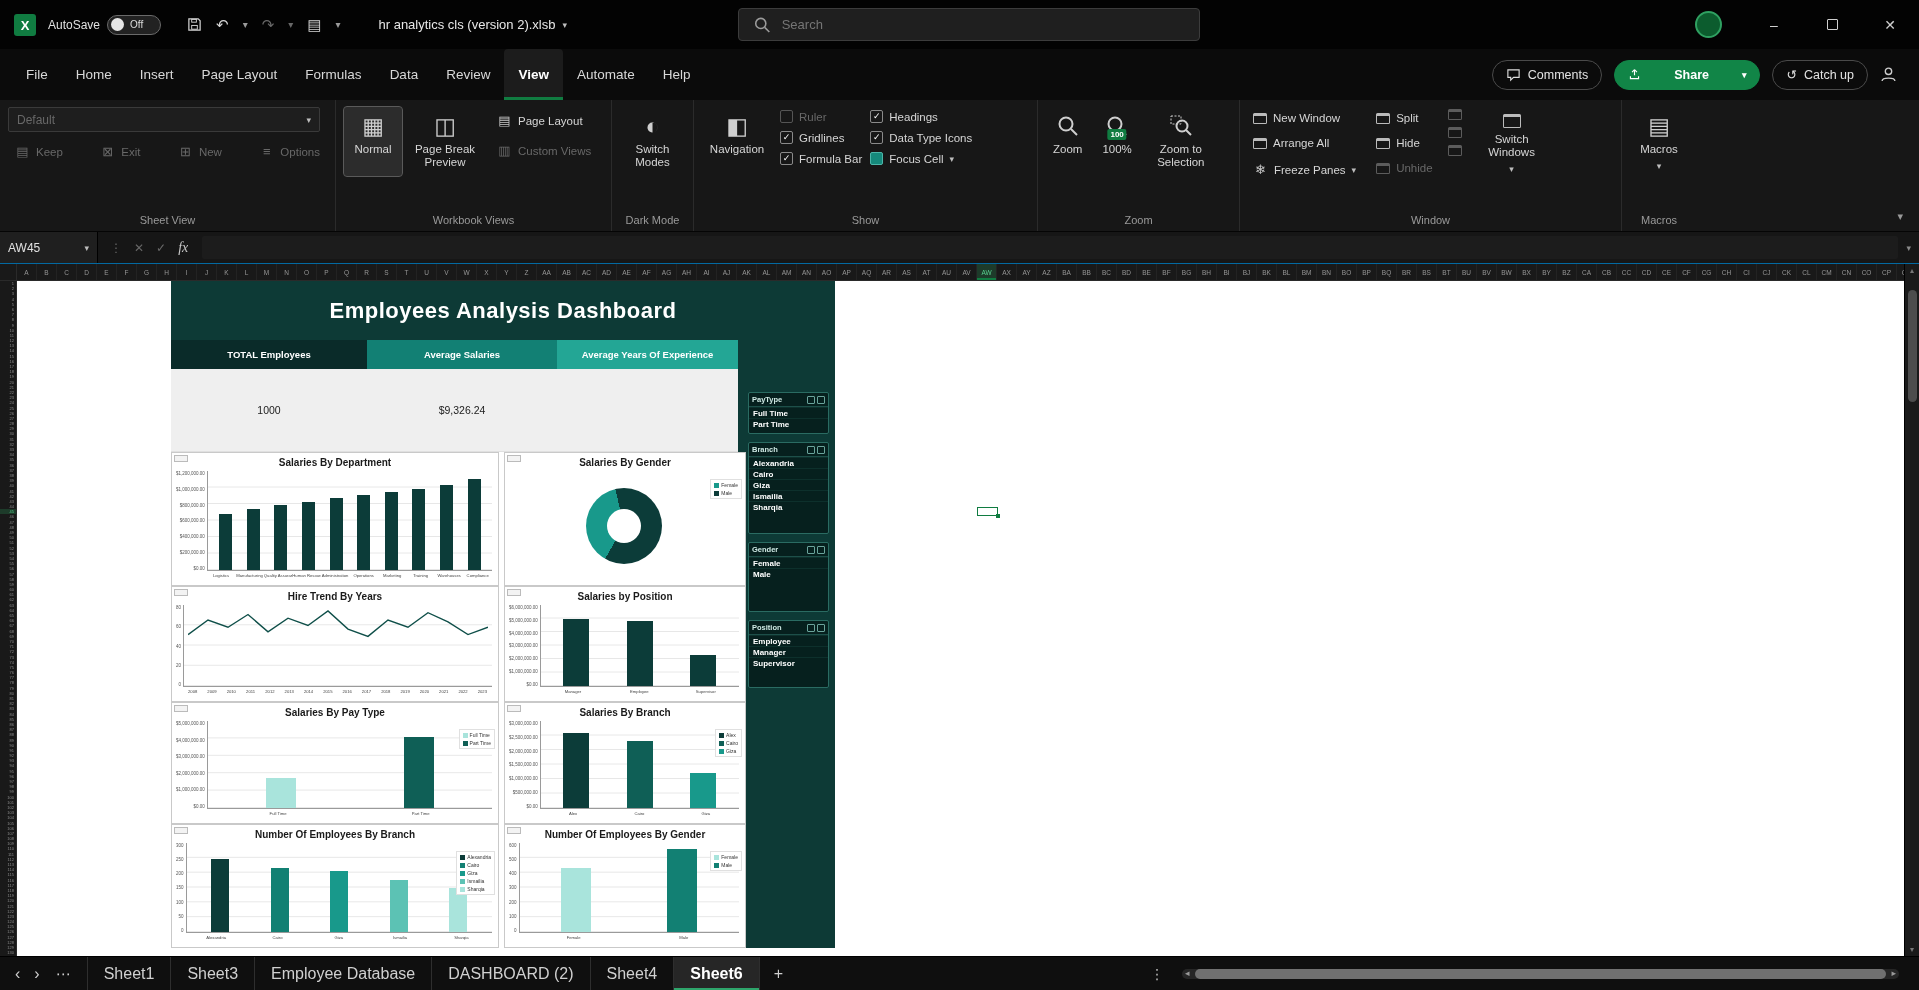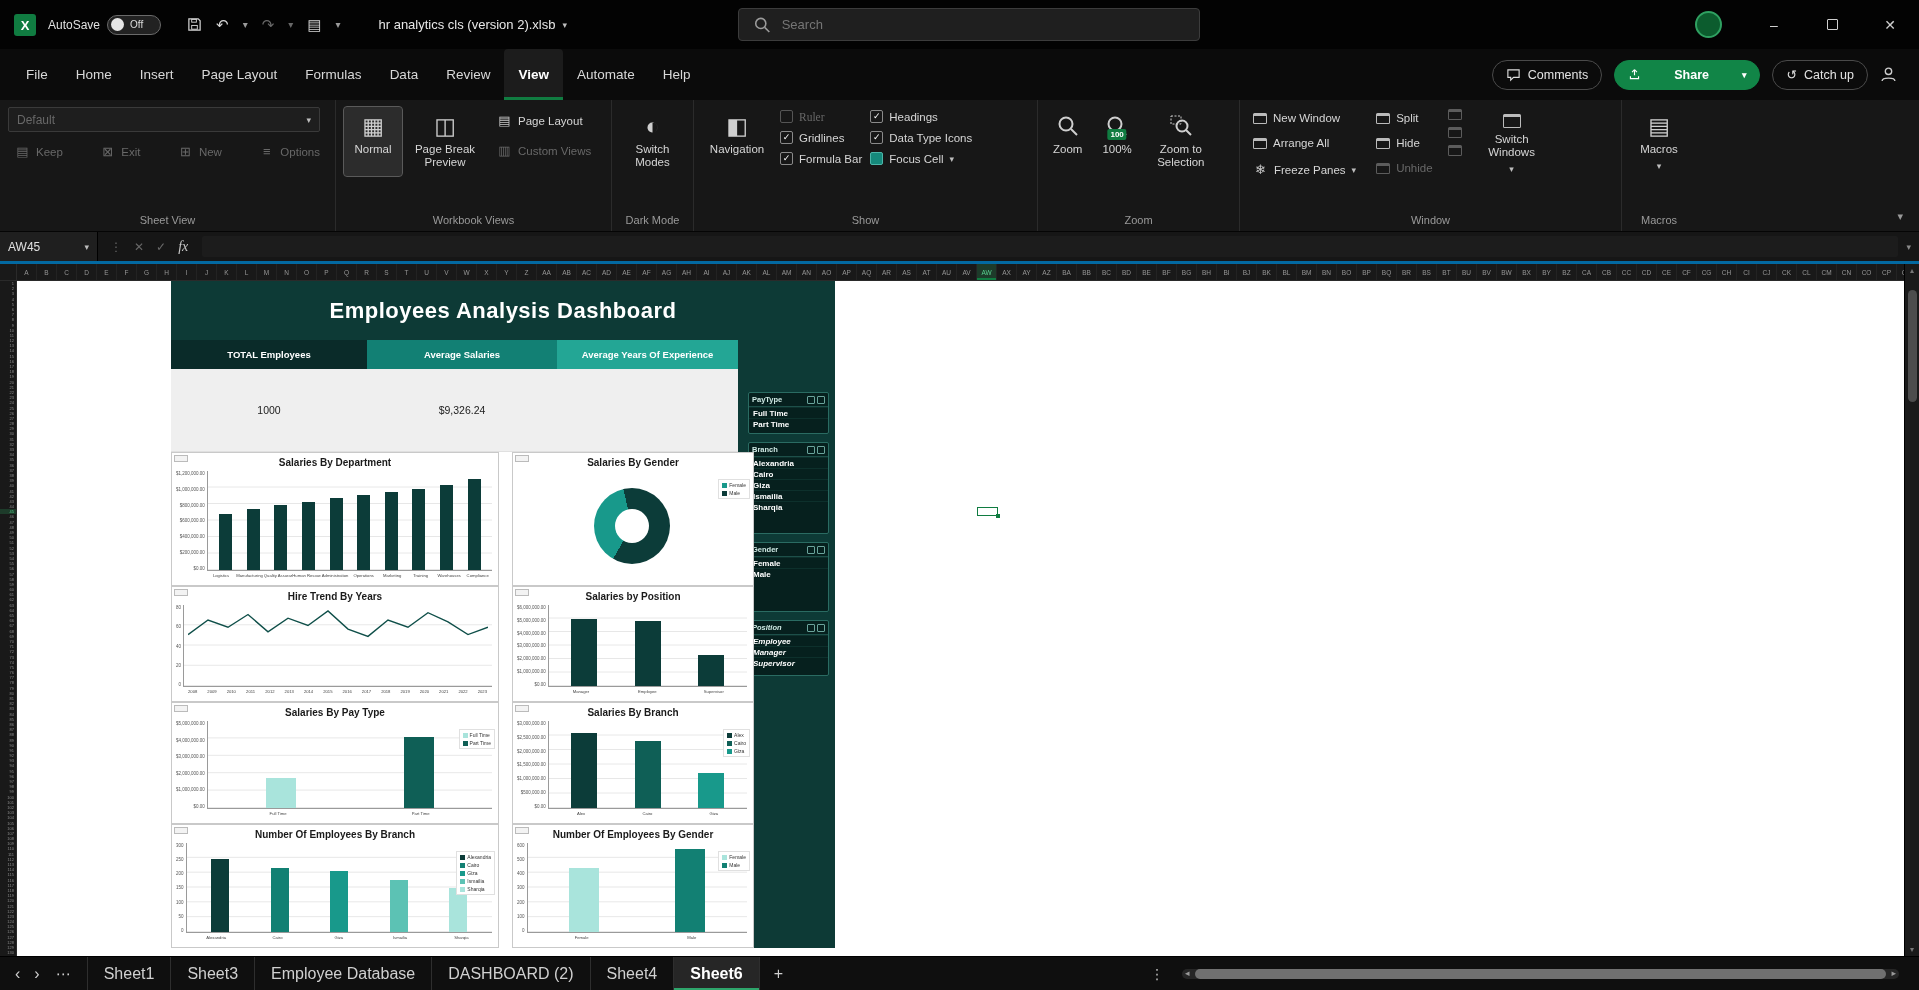--- a/index.html
+++ b/index.html
@@ -50,37 +50,37 @@
   .smbtn .sicon16 { font-size:13px; width:15px; text-align:center; color:#c9c9c9; }
   .chev9 { font-size:9px; color:#bdbdbd; }
   .sv-select { width:312px; height:25px; background:#1e1e1e; border:1px solid #3a3a3a; border-radius:2px; display:flex; align-items:center; padding:0 8px; font-size:12px; color:#6e6e6e; margin-bottom:9px; }
   .sv-select .sp { flex:1; }
   .sv-row { display:flex; justify-content:space-between; padding:0 2px; }
   .wv-wrap { display:flex; gap:2px; }
   .wv-small { display:flex; flex-direction:column; gap:9px; margin-left:4px; margin-top:3px; }
   .show-wrap { display:flex; gap:8px; }
   .cb-col { display:flex; flex-direction:column; gap:8px; margin-top:3px; }
   .cbrow { display:flex; align-items:center; gap:6px; font-size:11.5px; color:#d6d6d6; }
-  .cbrow.dim { color:#686868;font-family:Liberation Serif, serif; }
+  .cbrow.dim { color:#686868; }
   .cbox { width:13px; height:13px; border:1px solid #8a8a8a; border-radius:2px; font-size:9px; line-height:11px; text-align:center; color:#fff; }
   .cbrow.dim .cbox { border-color:#555; }
   .fc-icon { width:13px; height:13px; border-radius:2px; background:#15897b; border:1px solid #4db6a9; }
   .zoom-wrap { display:flex; gap:6px; }
   .mag { width:24px; height:24px; color:#cfcfcf; }
   .mag.small { width:20px; height:20px; }
   .badge100 { background:#107c41; color:#fff; font-size:8px; font-weight:700; padding:1px 3px; border-radius:2px; position:absolute; bottom:-2px; left:50%; transform:translateX(-50%); }
   .iconwrap { position:relative; }
   .win-wrap { display:flex; gap:10px; }
   .win-col { display:flex; flex-direction:column; gap:7px; margin-top:2px; }
   .wicon { width:14px; height:11px; border:1.5px solid #bbb; border-top-width:3.5px; border-radius:1.5px; flex:none; }
   .wicon.dim { border-color:#5c5c5c; }
   .ribbon-collapse { position:absolute; right:16px; bottom:8px; font-size:11px; color:#9a9a9a; }
 
   
-  .fbar { position:absolute; top:232px; left:0; right:0; height:32px; background:#161616; border-bottom:3px solid #0369a1; display:flex; align-items:stretch; }
+  .fbar { position:absolute; top:232px; left:0; right:0; height:32px; background:#161616; border-bottom:1px solid #0369a1; display:flex; align-items:stretch; }
   .namebox { width:98px; display:flex; align-items:center; padding:0 8px; background:#1f1f1f; border-right:1px solid #000; font-size:12px; color:#e0e0e0; }
   .namebox .sp { flex:1; }
   .fbtns { display:flex; align-items:center; gap:12px; padding:0 12px; font-size:12px; }
   .fx { font-family:"Liberation Serif", serif; font-style:italic; font-size:14px; color:#c8c8c8; }
   .finput { flex:1; background:#1c1c1c; margin:4px 8px 4px 2px; border-radius:2px; }
   .fexpand { display:flex; align-items:center; padding-right:8px; color:#8a8a8a; font-size:9px; }
 
   
   .corner { position:absolute; left:0; top:264px; width:17px; height:17px; background:#191919; border-right:1px solid #2a2a2a; border-bottom:1px solid #2a2a2a; z-index:5; }
   .colheads { position:absolute; left:17px; top:264px; width:1887px; height:17px; background:#191919; border-bottom:1px solid #2a2a2a; display:flex; overflow:hidden; z-index:5; }
@@ -97,21 +97,21 @@
   .selcell::after { content:""; position:absolute; right:-2.5px; bottom:-2.5px; width:3.5px; height:3.5px; background:#107c41; }
 
   
   .dashboard { position:absolute; left:154px; top:0; width:664px; height:667px; overflow:hidden; }
   .dash-title { position:absolute; top:0; left:0; width:664px; height:59px; background:#0d3a36; color:#fff; display:flex; align-items:center; justify-content:center; font-size:22px; font-weight:700; letter-spacing:.5px; }
   .right-zone { position:absolute; left:566px; top:59px; width:98px; height:608px; background:#0d3a36; z-index:1; padding:52px 6px 0 11px; }
   .kpi-tabs { position:absolute; top:59px; left:0; height:29px; display:flex; z-index:2; }
   .kpi-tab { display:flex; align-items:center; justify-content:center; color:#fff; font-weight:700; font-size:9.5px; }
   .kpi-band { position:absolute; top:88px; left:0; width:567px; height:83px; background:#efefef; display:flex; z-index:2; border-bottom:1px solid #e0e0e0; }
   .kpi-val { display:flex; align-items:center; justify-content:center; font-size:10.5px; color:#222; }
-  .charts { position:absolute; top:171px; left:0; width:575px; height:496px; display:grid; grid-template-columns:328px 242px; grid-template-rows:134px 116px 122px 124px; column-gap:13px; z-index:2; }
+  .charts { position:absolute; top:171px; left:0; width:575px; height:496px; display:grid; grid-template-columns:328px 242px; grid-template-rows:134px 116px 122px 124px; column-gap:5px; z-index:2; }
   .chart-box { background:#fff; border:1px solid #c9c9c9; display:flex; flex-direction:column; position:relative; overflow:hidden; }
   .chart-chip { position:absolute; left:2px; top:2px; width:14px; height:7px; border:1px solid #bbb; background:#f3f3f3; }
   .chart-title { font-size:10px; font-weight:700; color:#1a1a1a; text-align:center; padding-top:4px; flex:none; }
   .chart-body { flex:1; display:flex; min-height:0; padding:3px 6px 4px 4px; }
   .yticks { display:flex; flex-direction:column; justify-content:space-between; font-size:4.5px; color:#555; text-align:right; padding-right:2px; margin-bottom:10px; flex:none; }
   .plot-main { flex:1; display:flex; flex-direction:column; min-width:0; }
   .plot { flex:1; border-left:1px solid #9a9a9a; border-bottom:1px solid #9a9a9a; background-image:linear-gradient(to top,#e7e7e7 1px,transparent 1px); display:flex; align-items:flex-end; padding:0 4px; min-height:0; }
   .bcell { flex:1; display:flex; justify-content:center; align-items:flex-end; height:100%; min-width:0; }
   .bar { flex:none; }
   .xlabels { height:10px; display:flex; flex:none; }
@@ -707,21 +707,21 @@
           <div class="slicer" style="height: 70px;">
             <div class="slicer-head">
               <span>Gender</span>
               <span class="sp"></span>
               <span class="sicon"></span>
               <span class="sicon"></span>
             </div>
             <div class="slicer-item">Female</div>
             <div class="slicer-item">Male</div>
           </div>
-          <div class="slicer" style="height: 56px; font-style: italic;">
+          <div class="slicer" style="height: 68px;">
             <div class="slicer-head">
               <span>Position</span>
               <span class="sp"></span>
               <span class="sicon"></span>
               <span class="sicon"></span>
             </div>
             <div class="slicer-item">Employee</div>
             <div class="slicer-item">Manager</div>
             <div class="slicer-item">Supervisor</div>
           </div>

